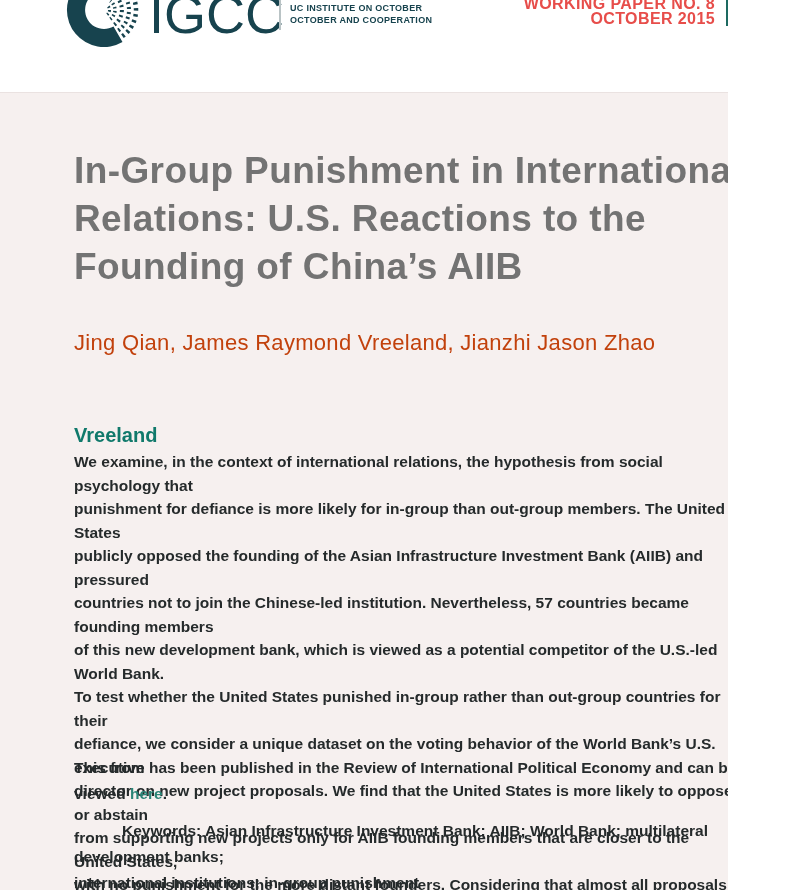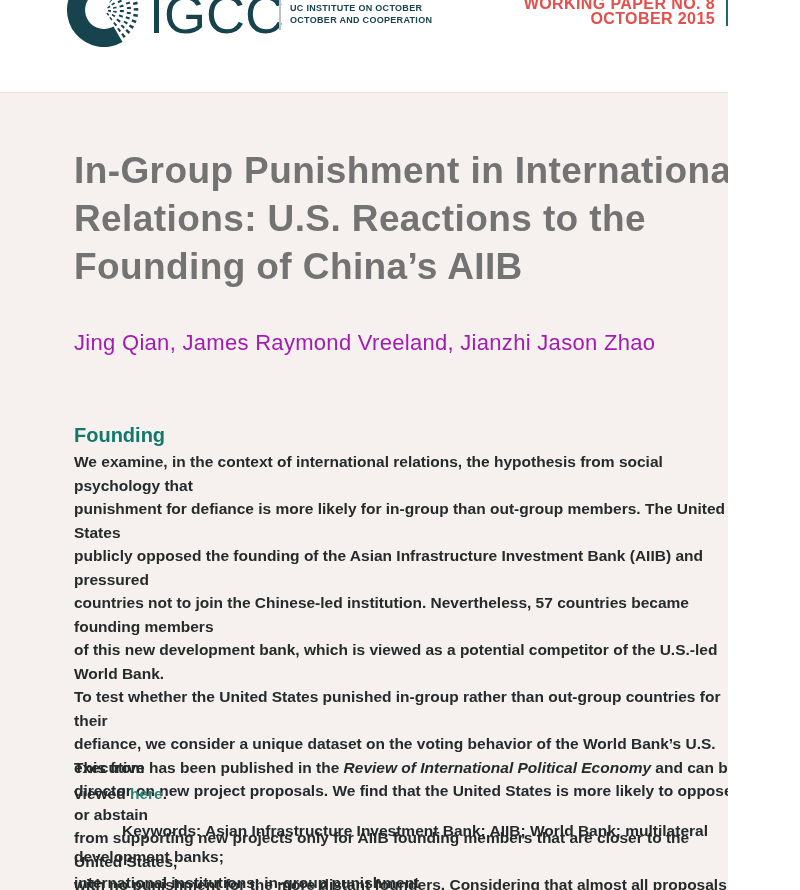--- a/index.html
+++ b/index.html
@@ -44,40 +44,40 @@
   
   .paper-title{
     position:absolute;left:74px;top:147px;width:680px;
     font-size:37px;line-height:48px;font-weight:700;
     letter-spacing:0.4px;color:#737373;
     white-space:pre-line;
   }
   .authors{
     position:absolute;left:74px;top:329px;width:680px;
     font-size:22px;line-height:28px;font-weight:400;
-    letter-spacing:0.3px;color:#a21caf;
+    letter-spacing:0.3px;color:#c2410c;
   }
   .abstract-heading{
     position:absolute;left:74px;top:424px;
     font-size:20px;font-weight:700;
     color:#10796b;
   }
   .abstract-text{
     position:absolute;left:74px;top:450px;width:665px;
     font-size:15.5px;line-height:23.5px;font-weight:600;
     color:#252a2b;
     white-space:pre-line;
   }
   .published-note{
     position:absolute;left:74px;top:755px;width:665px;
     font-size:15.5px;line-height:25.5px;font-weight:600;
     color:#252a2b;
     white-space:pre-line;
   }
-  .journal{font-style:italic;}
+  .journal{}
   .here-link{color:#2a8577;text-decoration:none;cursor:pointer;text-align:center;}
   .keywords{
     position:absolute;left:74px;top:818px;width:665px;
     font-size:15.5px;line-height:26px;font-weight:600;
     color:#252a2b;
     white-space:pre-line;
   }
   .kw-label{font-weight:700;margin-left:48px;}
 </style>
 </head>
@@ -114,21 +114,21 @@
 
     <div class="accent-bar"></div>
   </div>
 
   <h1 class="paper-title" style="margin:0;">In-Group Punishment in International
 Relations: U.S. Reactions to the
 Founding of China’s AIIB</h1>
 
   <div class="authors">Jing Qian, James Raymond Vreeland, Jianzhi Jason Zhao</div>
 
-  <div class="abstract-heading">Founding</div>
+  <div class="abstract-heading">Vreeland</div>
 
   <p class="abstract-text" style="margin:0;">We examine, in the context of international relations, the hypothesis from social psychology that
 punishment for defiance is more likely for in-group than out-group members. The United States
 publicly opposed the founding of the Asian Infrastructure Investment Bank (AIIB) and pressured
 countries not to join the Chinese-led institution. Nevertheless, 57 countries became founding members
 of this new development bank, which is viewed as a potential competitor of the U.S.-led World Bank.
 To test whether the United States punished in-group rather than out-group countries for their
 defiance, we consider a unique dataset on the voting behavior of the World Bank’s U.S. executive
 director on new project proposals. We find that the United States is more likely to oppose or abstain
 from supporting new projects only for AIIB founding members that are closer to the United States,

